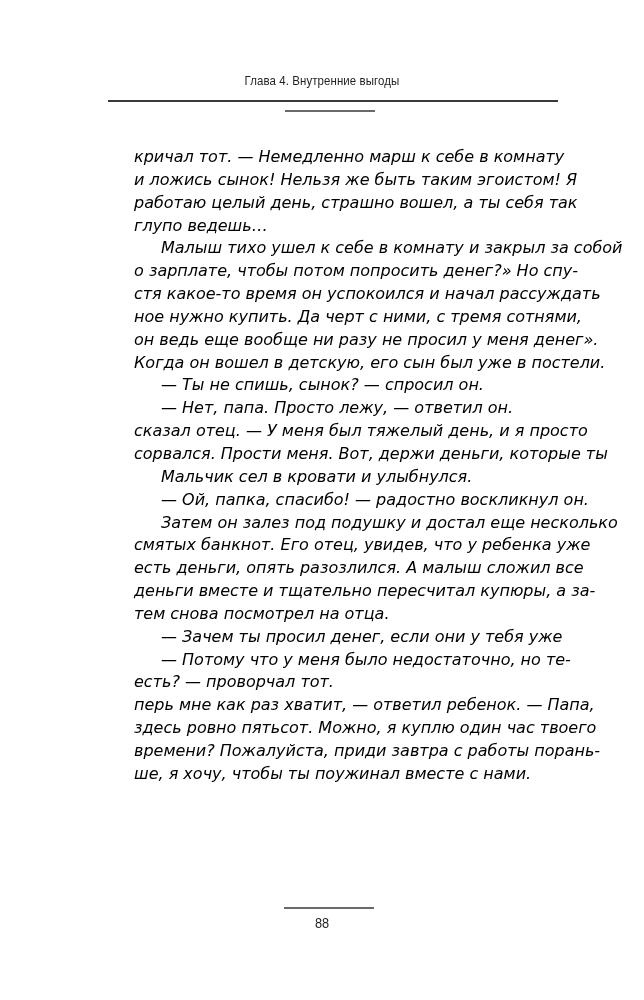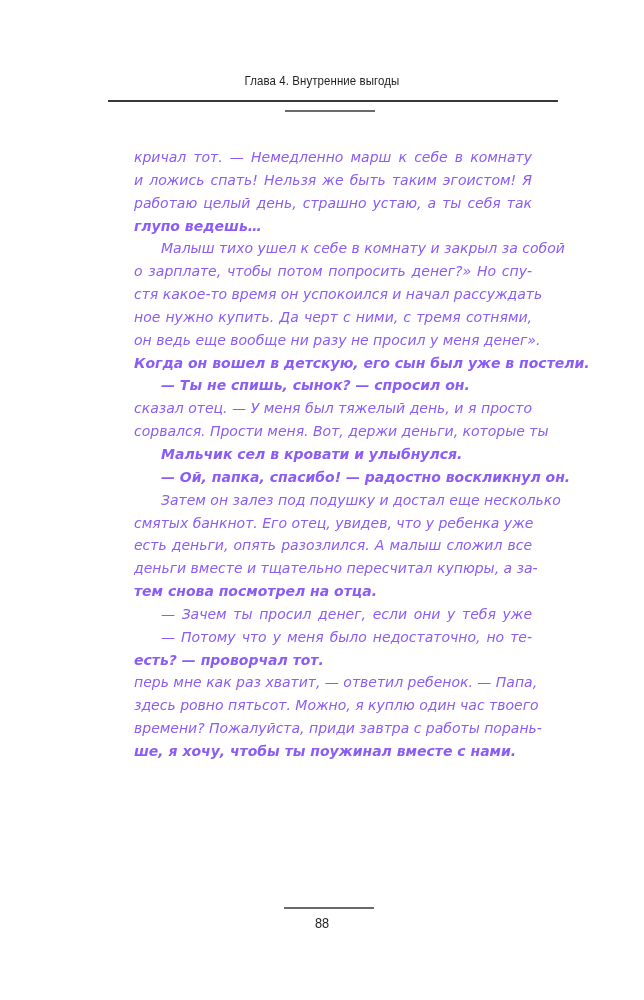--- a/index.html
+++ b/index.html
@@ -10,55 +10,56 @@
     letter-spacing: 0.1px; transform: scaleX(0.85); transform-origin: 50% 50%;
   }
   .head-rule {
     position: absolute; top: 100px; left: 108px; width: 450px; height: 1.5px; background: #3a3a3a;
   }
   .short-rule-top {
     position: absolute; top: 110px; left: 285px; width: 90px; height: 1.5px; background: #6a6a6a;
   }
   .body-text {
     position: absolute; top: 146px; left: 134px; width: 398px;
-    font-family: "DejaVu Sans", sans-serif; font-style: italic; font-size: 14px;
-    line-height: 22.85px; color: #8b5cf6;
+    font-family: "DejaVu Sans", sans-serif; font-style: italic; font-size: 16px;
+    line-height: 22.85px; color: #000000;
   }
   .line { display: block; white-space: nowrap; text-align: justify; text-align-last: justify; }
-  .line.last { text-align-last: left; font-weight: bold; }
+  .line.last { text-align-last: left; }
   .line.indent { padding-left: 27px; }
   .short-rule-bottom {
     position: absolute; top: 907px; left: 284px; width: 90px; height: 1.5px; background: #6a6a6a;
   }
   .page-number {
     position: absolute; top: 914px; left: 0; width: 644px; text-align: center;
     font-family: "Liberation Sans", sans-serif; font-size: 15px; color: #231f20;
     transform: scaleX(0.85);
   }
 </style>
 </head>
 <body>
 
 <div>
   <div class="running-head">Глава 4. Внутренние выгоды</div>
   <div class="head-rule"></div>
   <div class="short-rule-top"></div>
 
   <div class="body-text" id="body-text">
       <span class="line">кричал тот. — Немедленно марш к себе в комнату</span>
-      <span class="line">и ложись спать! Нельзя же быть таким эгоистом! Я</span>
-      <span class="line">работаю целый день, страшно устаю, а ты себя так</span>
+      <span class="line">и ложись сынок! Нельзя же быть таким эгоистом! Я</span>
+      <span class="line">работаю целый день, страшно вошел, а ты себя так</span>
       <span class="line last">глупо ведешь…</span>
       <span class="line indent">Малыш тихо ушел к себе в комнату и закрыл за собой</span>
       <span class="line">о зарплате, чтобы потом попросить денег?» Но спу-</span>
       <span class="line">стя какое-то время он успокоился и начал рассуждать</span>
       <span class="line">ное нужно купить. Да черт с ними, с тремя сотнями,</span>
       <span class="line">он ведь еще вообще ни разу не просил у меня денег».</span>
       <span class="line last">Когда он вошел в детскую, его сын был уже в постели.</span>
       <span class="line indent last">— Ты не спишь, сынок? — спросил он.</span>
+      <span class="line indent last">— Нет, папа. Просто лежу, — ответил он.</span>
       <span class="line">сказал отец. — У меня был тяжелый день, и я просто</span>
       <span class="line">сорвался. Прости меня. Вот, держи деньги, которые ты</span>
       <span class="line indent last">Мальчик сел в кровати и улыбнулся.</span>
       <span class="line indent last">— Ой, папка, спасибо! — радостно воскликнул он.</span>
       <span class="line indent">Затем он залез под подушку и достал еще несколько</span>
       <span class="line">смятых банкнот. Его отец, увидев, что у ребенка уже</span>
       <span class="line">есть деньги, опять разозлился. А малыш сложил все</span>
       <span class="line">деньги вместе и тщательно пересчитал купюры, а за-</span>
       <span class="line last">тем снова посмотрел на отца.</span>
       <span class="line indent">— Зачем ты просил денег, если они у тебя уже</span>

